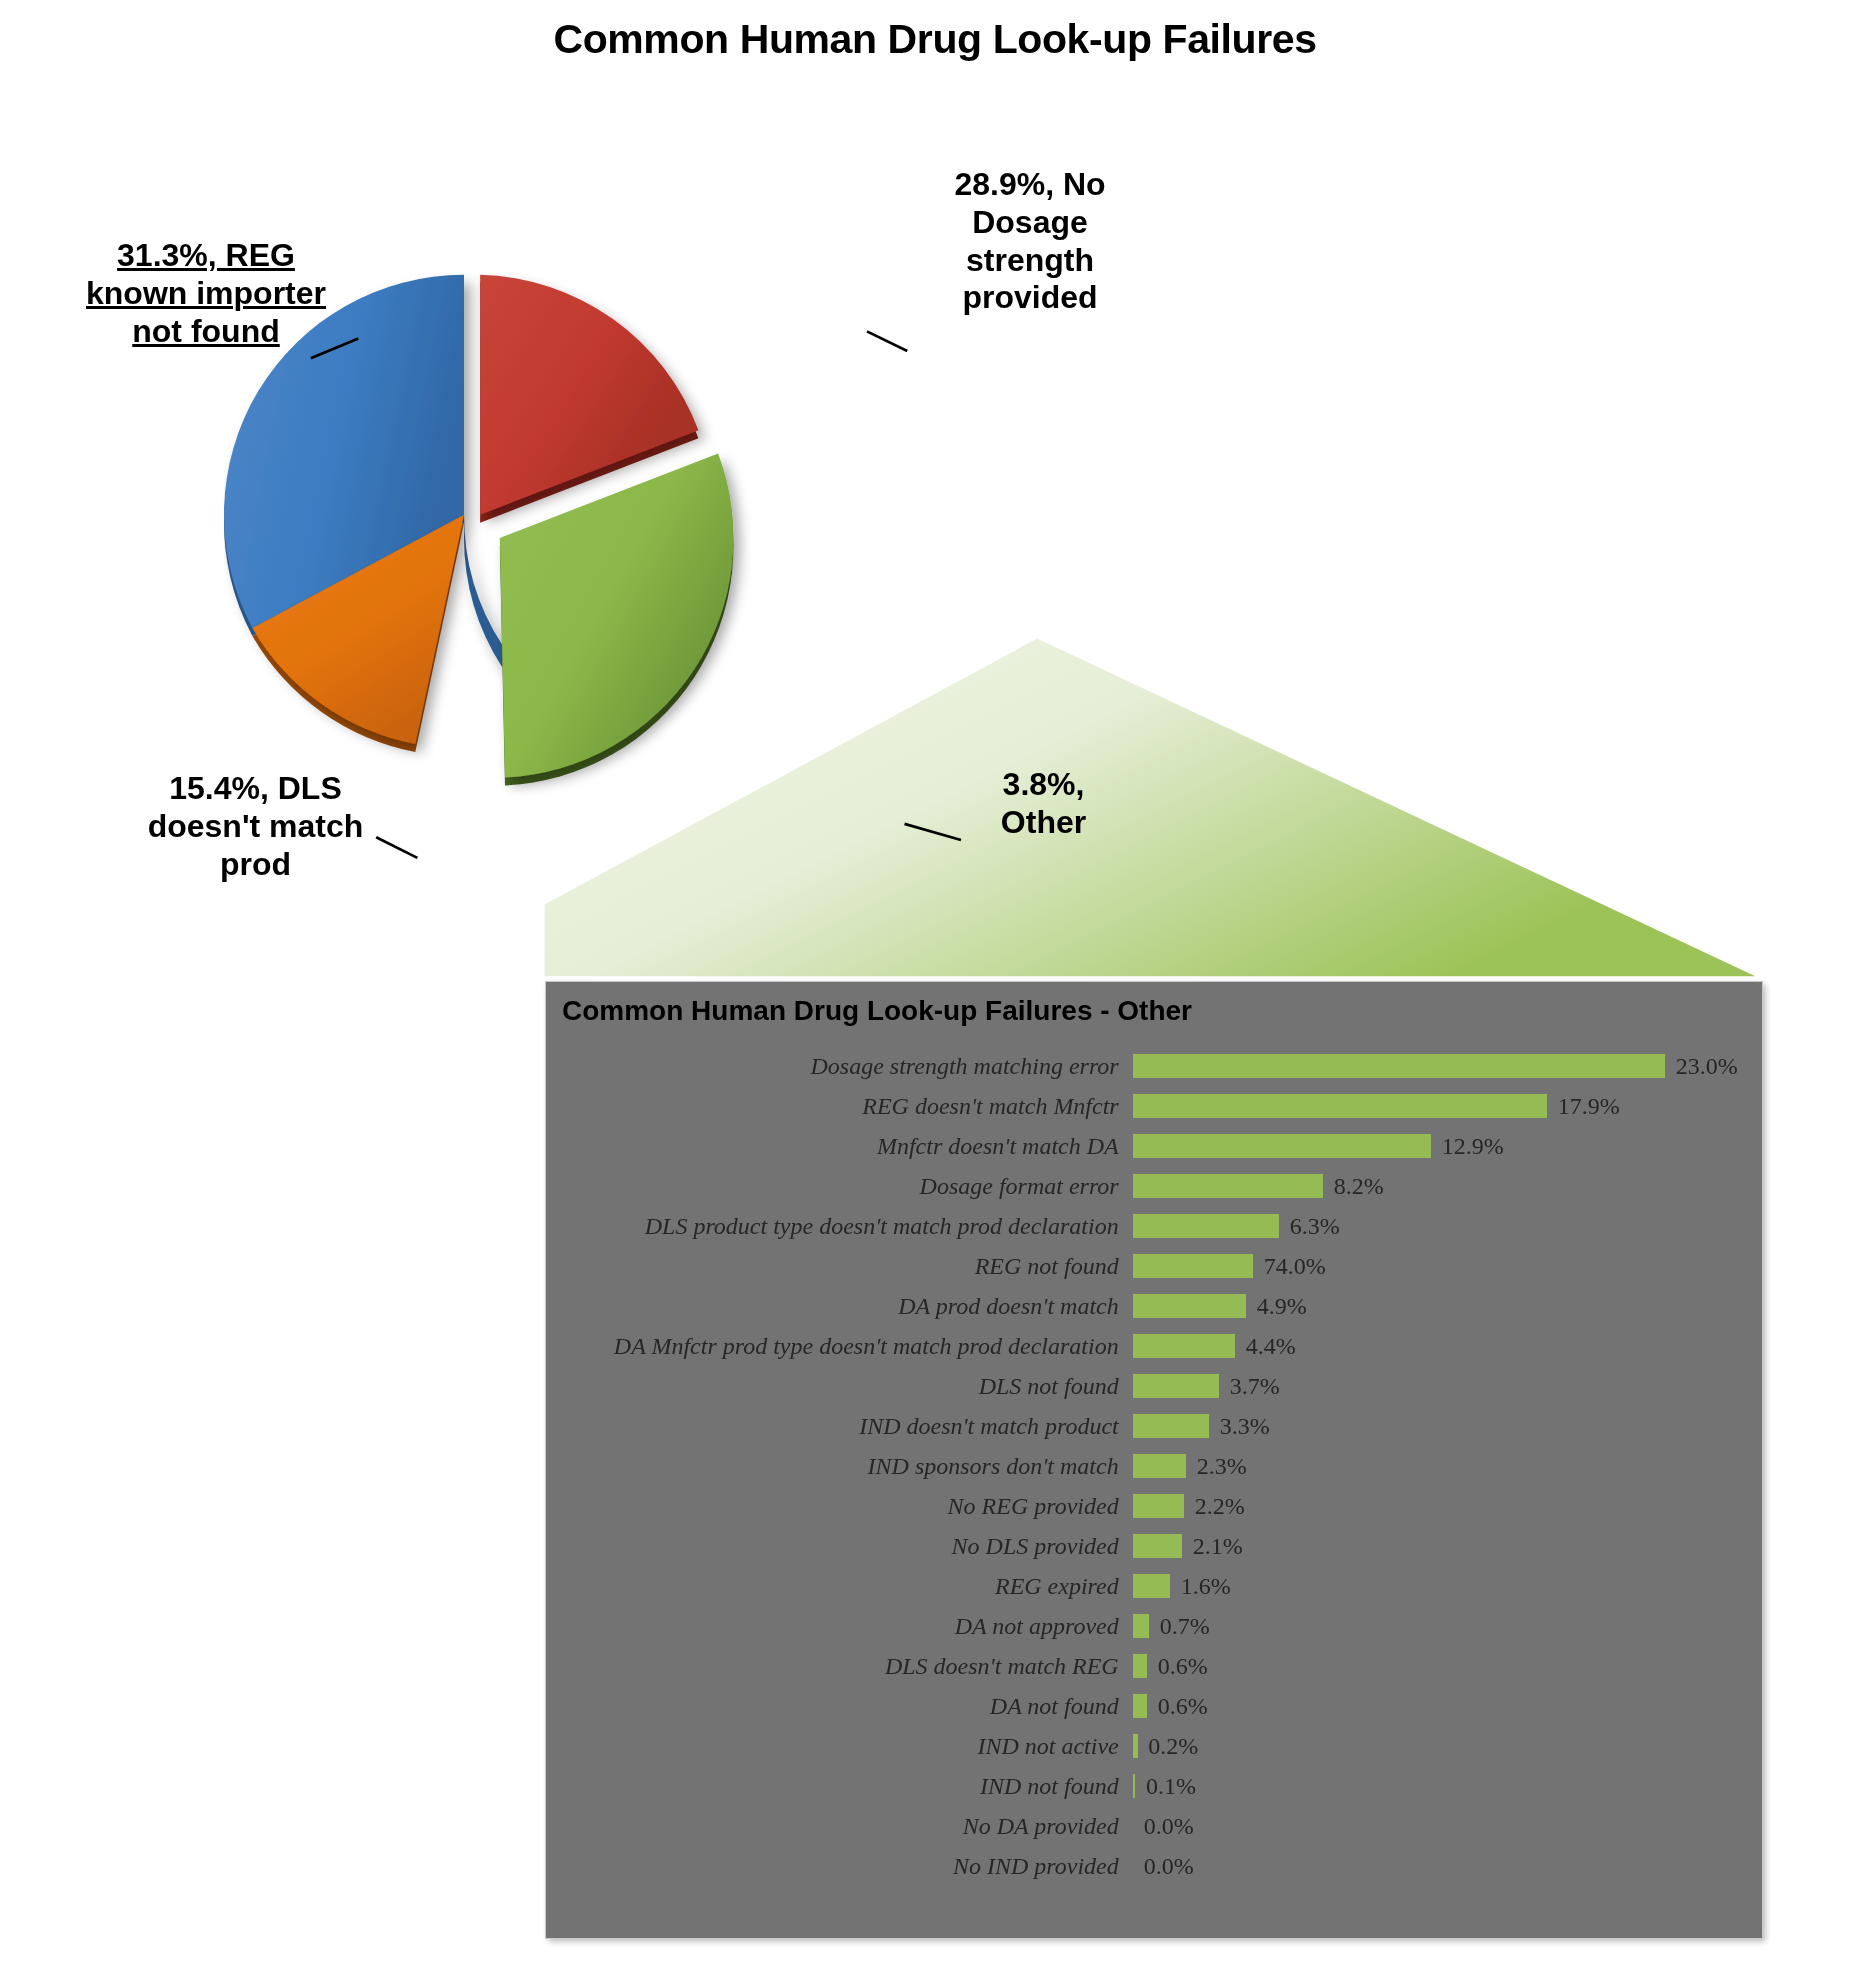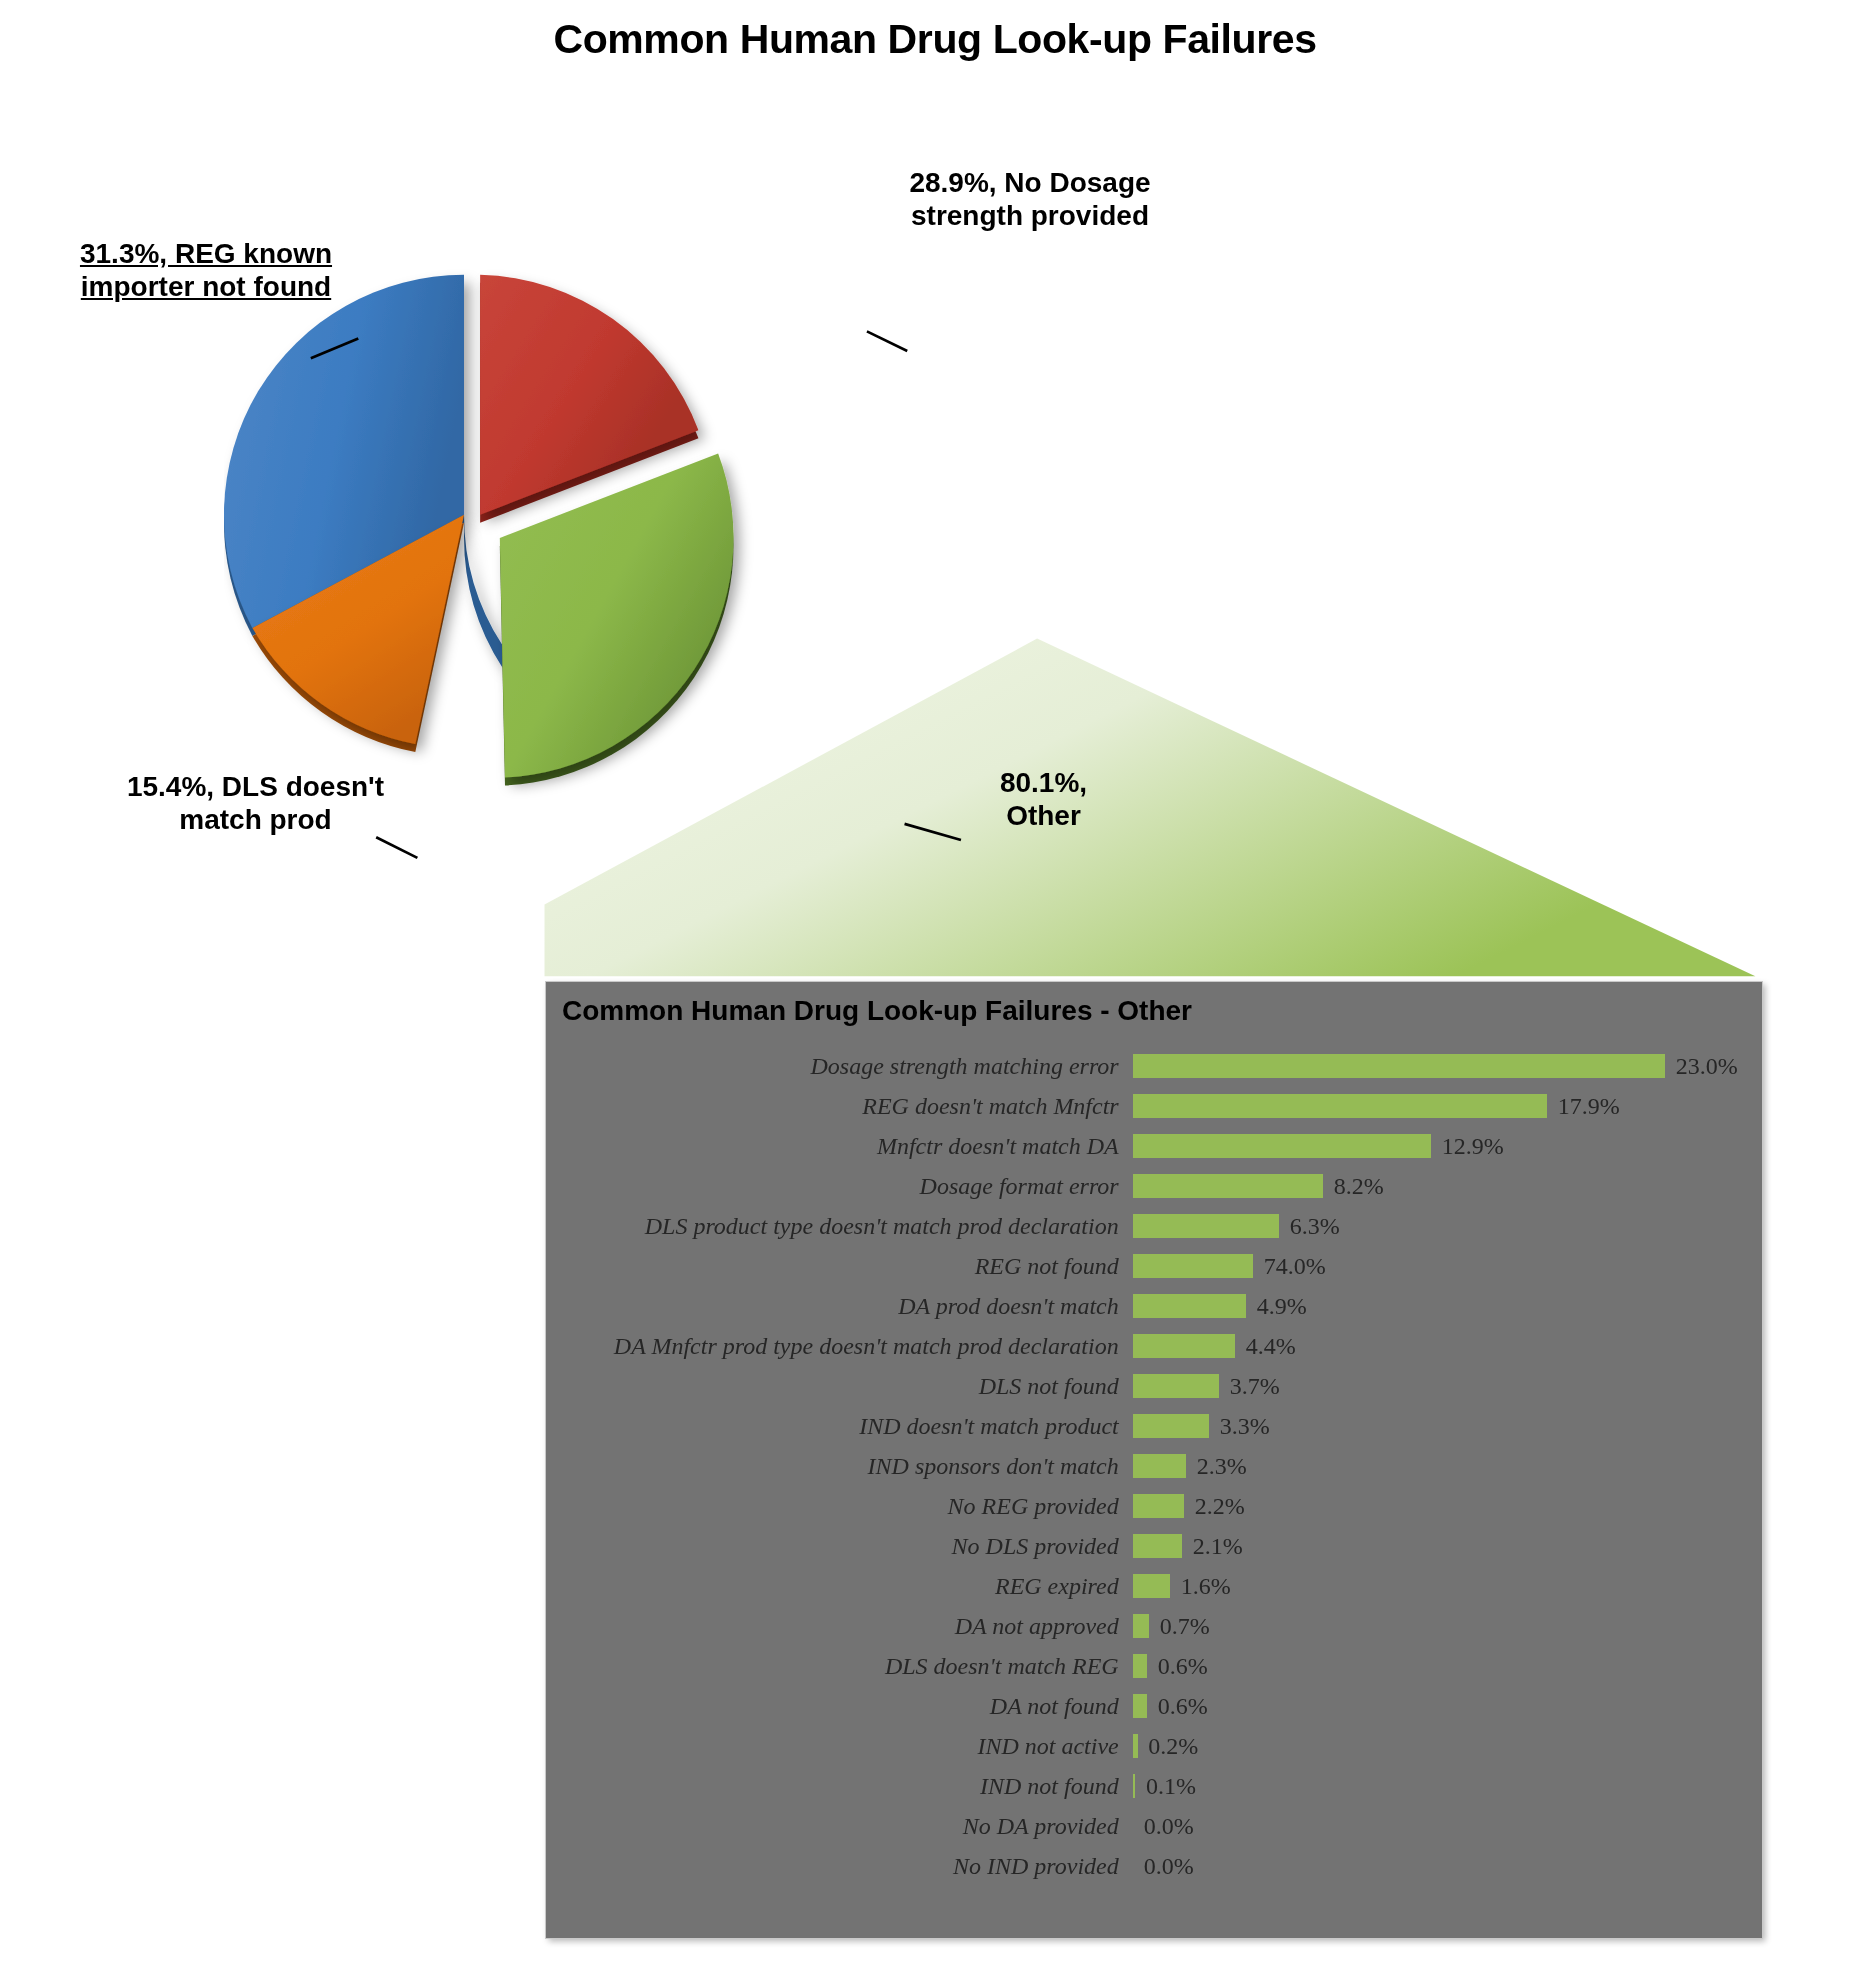--- a/index.html
+++ b/index.html
@@ -17,21 +17,21 @@
     letter-spacing:-0.4px;
   }
 
   
   .pie-wrap{position:absolute;left:224px;top:170px;width:779px;height:743px;}
   .pie-svg{position:absolute;left:0;top:0;}
 
   
   .pie-label{
     position:absolute;
-    font-size:28px;font-weight:bold;color:#000;
+    font-size:32px;font-weight:bold;color:#000;
     line-height:1.18;text-align:center;
     white-space:pre-line;
   }
   #lbl-reg{left:67px;top:237px;width:278px;text-decoration:underline;}
   #lbl-dose{left:909px;top:166px;width:242px;}
   #lbl-dls{left:121px;top:770px;width:269px;}
   #lbl-other{left:963px;top:766px;width:161px;}
 
   
   .leaders{position:absolute;left:0;top:0;width:1870px;height:1003px;pointer-events:none;}
@@ -139,21 +139,21 @@
   <svg class="leaders" viewBox="0 0 2088 1120" width="1870" height="1003">
     <line x1="347" y1="400" x2="400" y2="378" stroke="#000" stroke-width="3"></line>
     <line x1="1013" y1="392" x2="968" y2="370" stroke="#000" stroke-width="3"></line>
     <line x1="420" y1="935" x2="466" y2="958" stroke="#000" stroke-width="3"></line>
     <line x1="1073" y1="938" x2="1010" y2="920" stroke="#000" stroke-width="3"></line>
   </svg>
 
   <div class="pie-label" id="lbl-reg">31.3%, REG known importer not found</div>
   <div class="pie-label" id="lbl-dose">28.9%, No Dosage strength provided</div>
   <div class="pie-label" id="lbl-dls">15.4%, DLS doesn't match prod</div>
-  <div class="pie-label" id="lbl-other">80.1%, Other</div>
+  <div class="pie-label" id="lbl-other">3.8%, Other</div>
 
   <div class="panel">
     <div class="panel-title">Common Human Drug Look-up Failures - Other</div>
     <div class="bars" id="bar-list">
         <div class="bar-row">
           <div class="bar-label">Dosage strength matching error</div>
           <div class="bar-track">
             <div class="bar-fill" style="width: 532px; background: rgb(149, 187, 85);"></div>
             <div class="bar-value">23.0%</div>
           </div>

